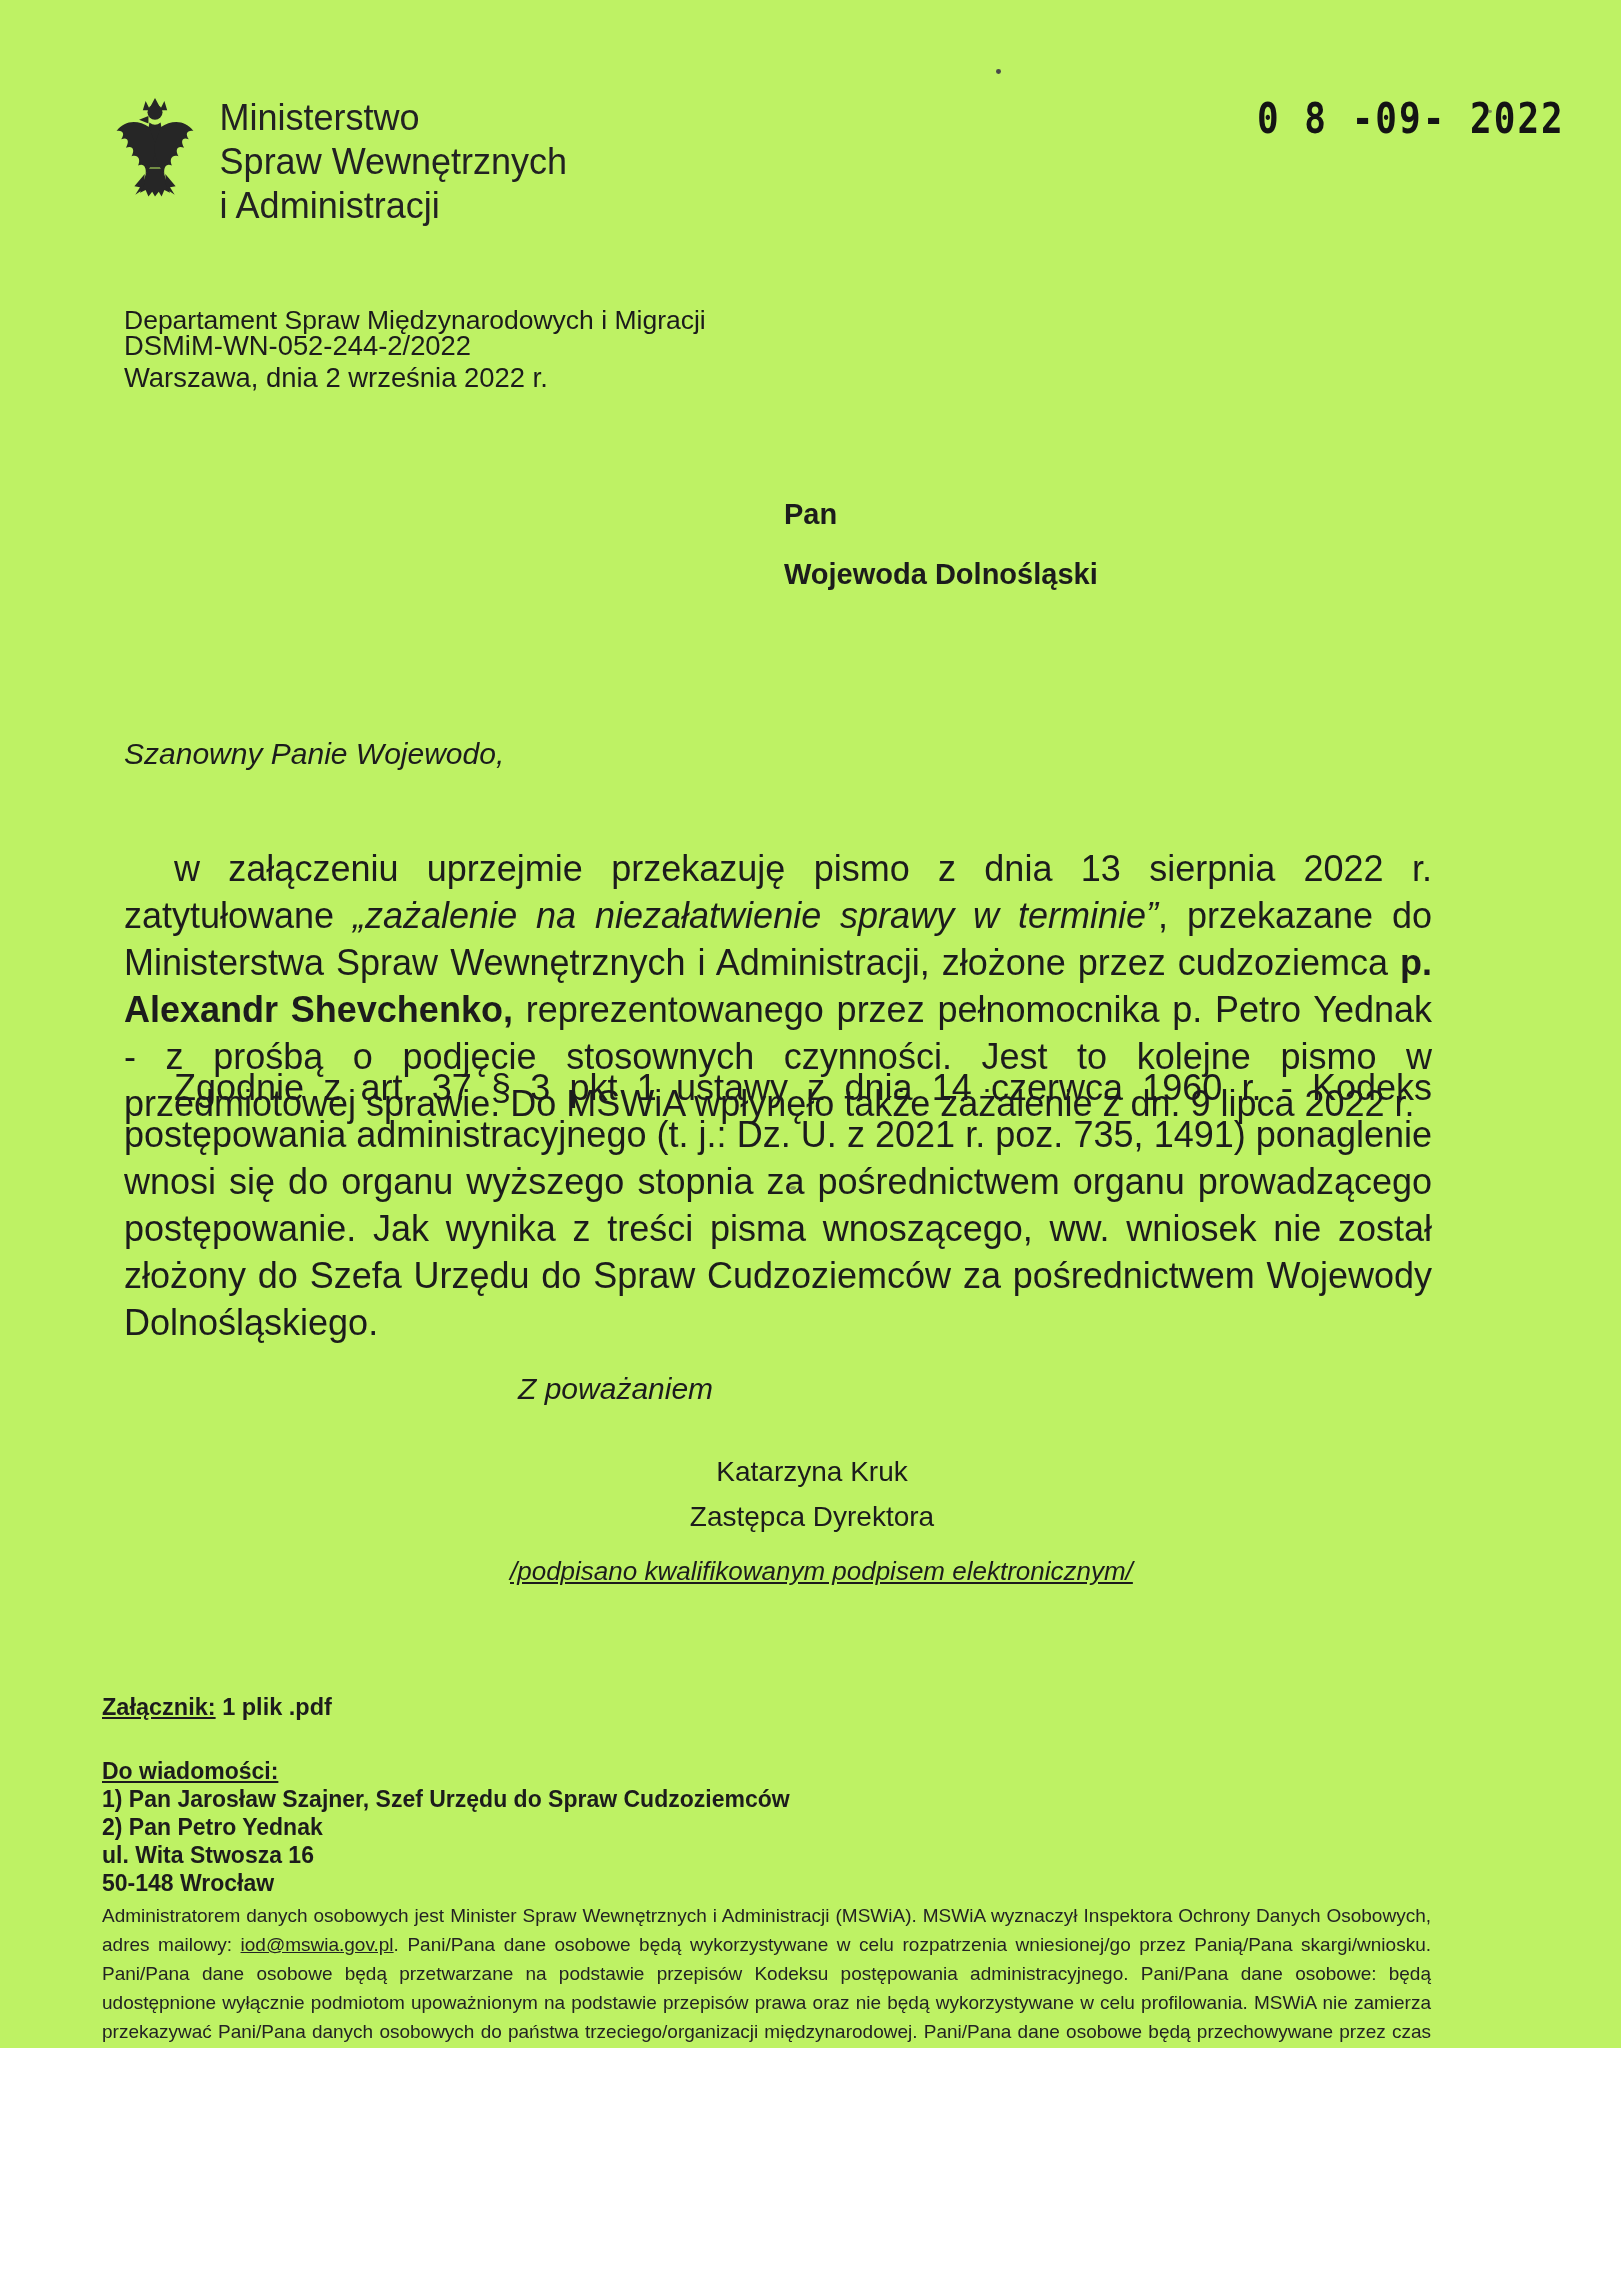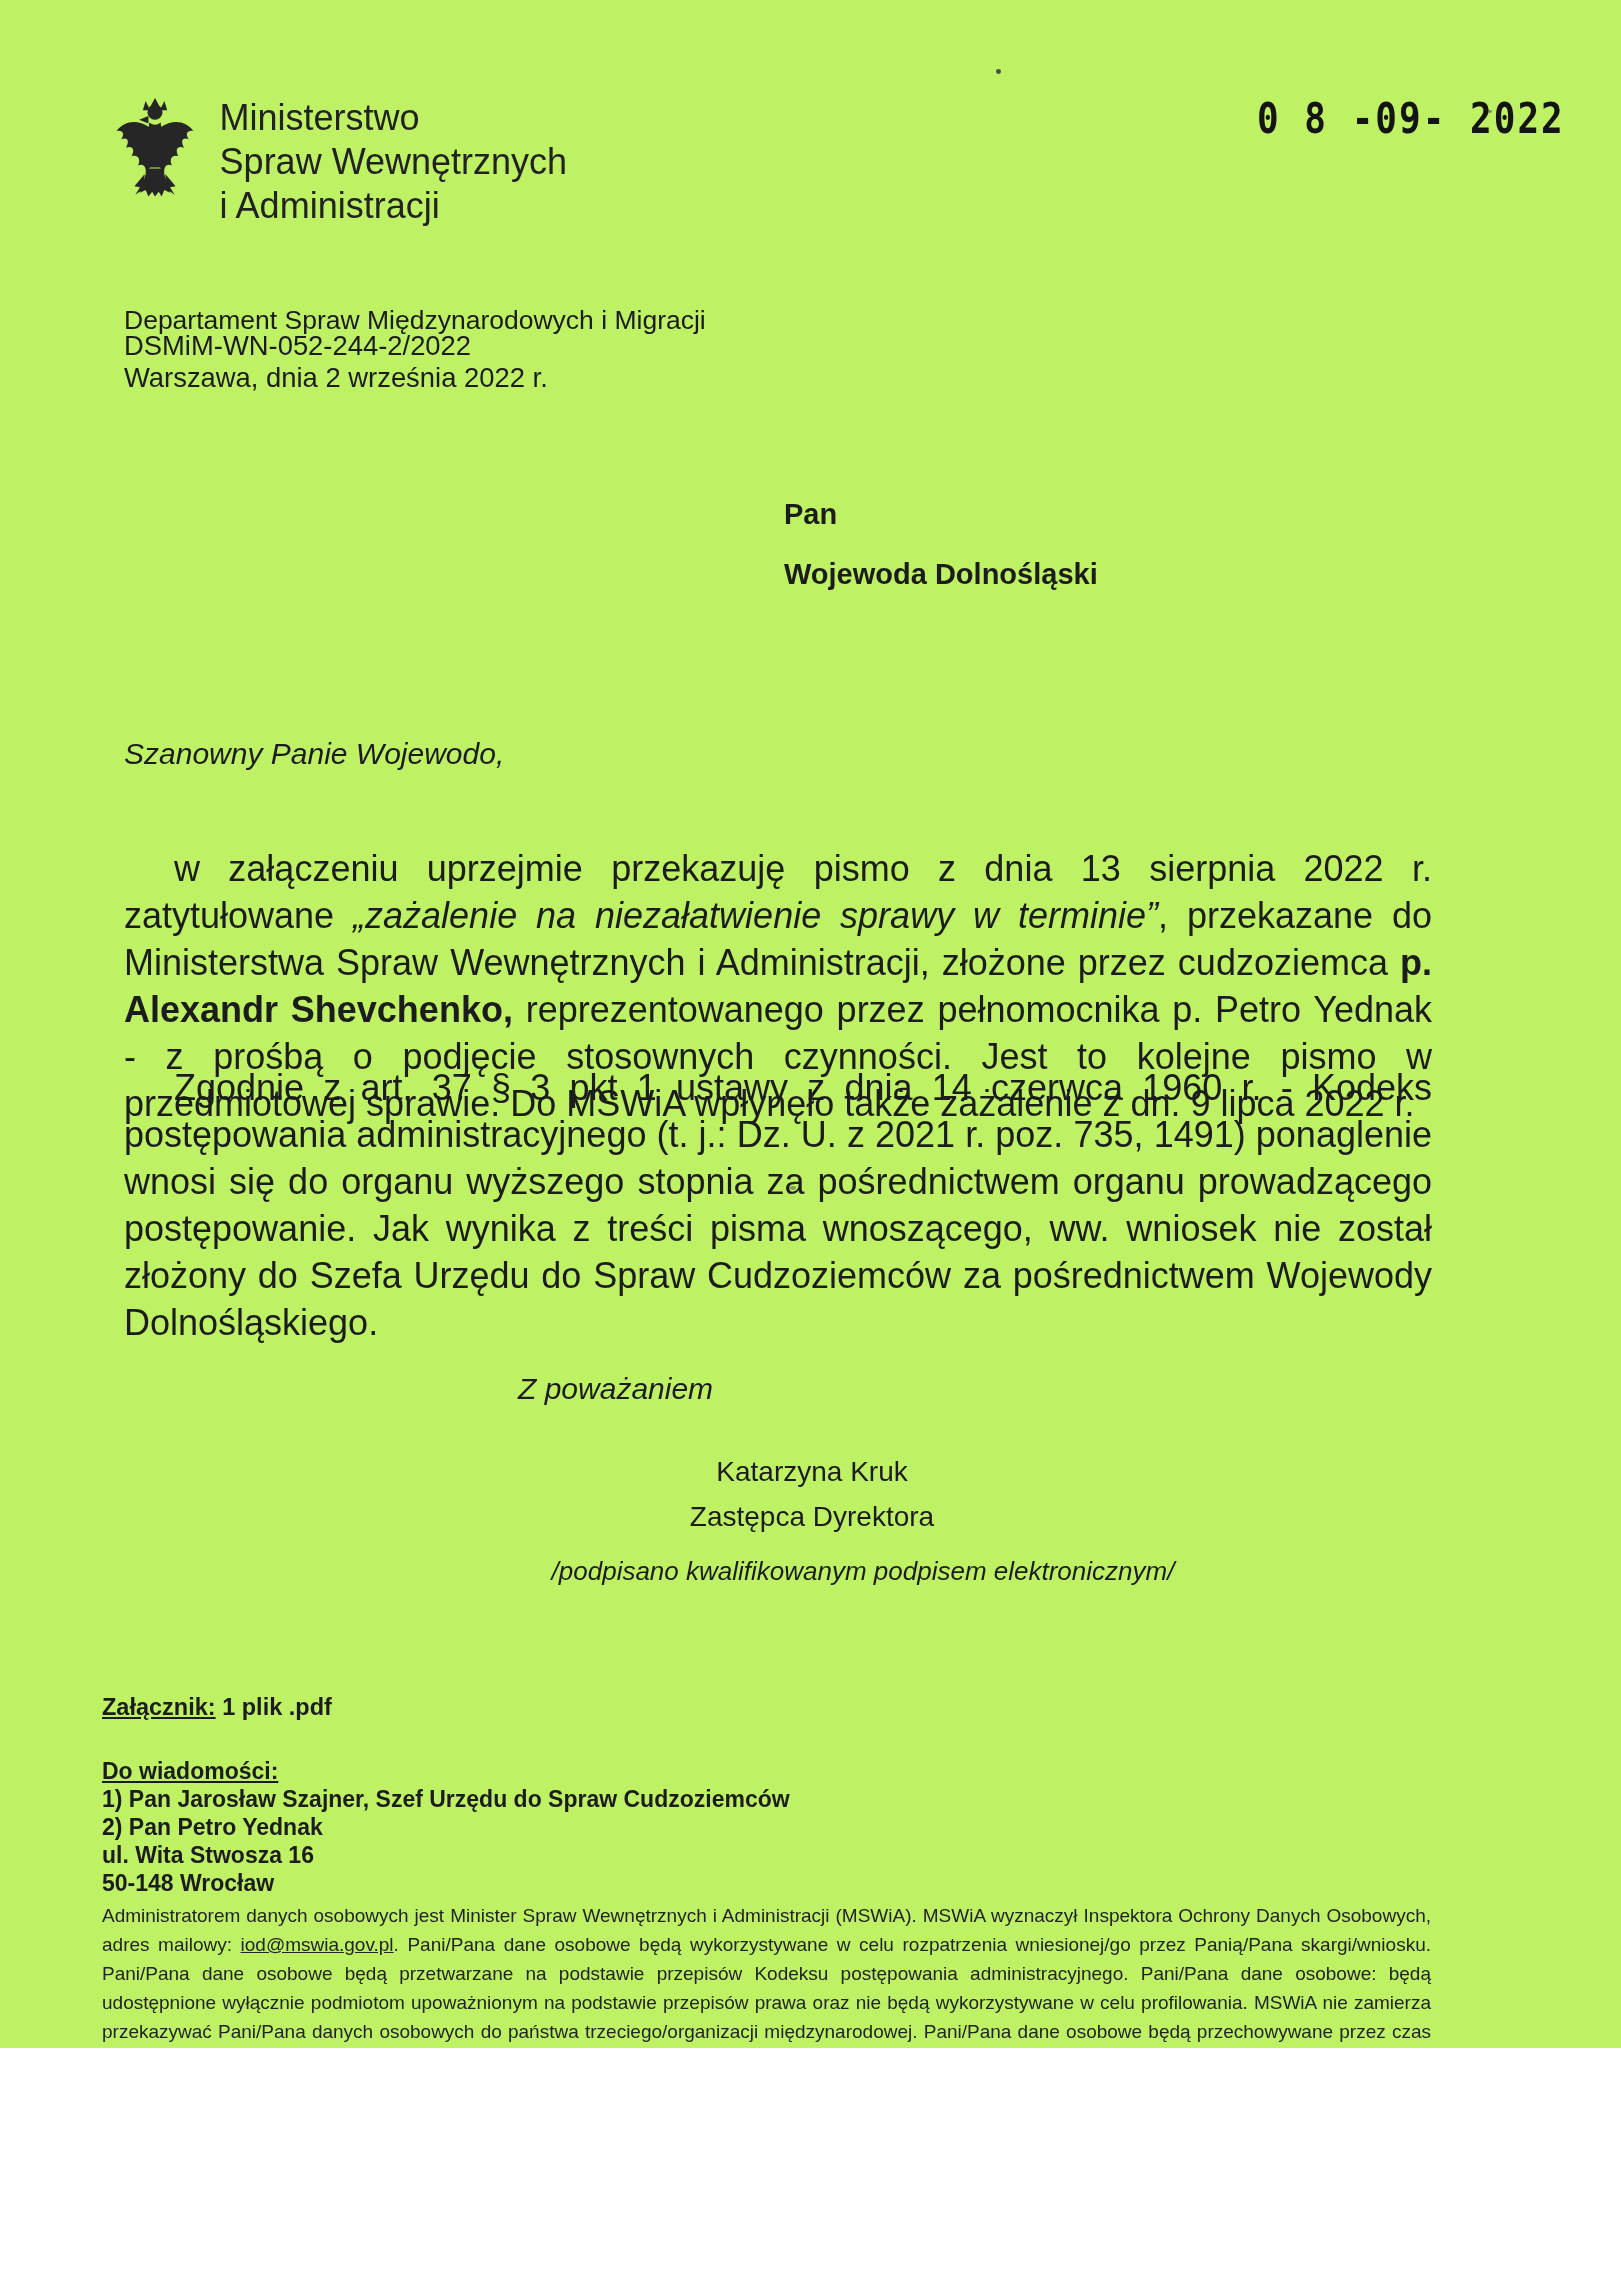--- a/index.html
+++ b/index.html
@@ -30,21 +30,21 @@
   .salutation{position:absolute;left:124px;top:737px;font-style:italic;font-size:30px;}
   
   .para{position:absolute;left:124px;width:1308px;font-size:36px;line-height:47px;text-align:justify;text-indent:50px;margin:0;}
   .para1{top:845px;}
   .para2{top:1064px;}
   .it{font-style:italic;}
   .bd{font-weight:700;}
   
   .closing{position:absolute;left:518px;top:1372px;width:588px;font-style:italic;font-size:30px;}
   .signer{position:absolute;left:518px;top:1449px;width:588px;text-align:center;font-size:28px;line-height:45px;}
-  .esign{position:absolute;left:510px;top:1556px;width:706px;text-align:center;font-style:italic;font-size:26px;}
+  .esign{position:absolute;left:510px;top:1556px;width:706px;font-style:italic;font-size:26px;text-decoration:underline;}
   
   .attachment{position:absolute;left:102px;top:1694px;font-size:23.5px;font-weight:700;}
   .cc{position:absolute;left:102px;top:1757px;font-size:23px;font-weight:700;line-height:28px;}
   .u{text-decoration:underline;}
   
   .privacy{position:absolute;left:102px;top:1901px;width:1329px;font-size:19px;line-height:29px;text-align:justify;color:#232323;margin:0;}
   .privacy .u{text-decoration:underline;}
   
   .footer{position:absolute;left:102px;top:2141px;font-size:21.6px;font-weight:600;line-height:25.5px;}
   .pagenum{position:absolute;left:1353px;top:2194px;width:78px;text-align:right;font-size:22.5px;font-weight:700;}

